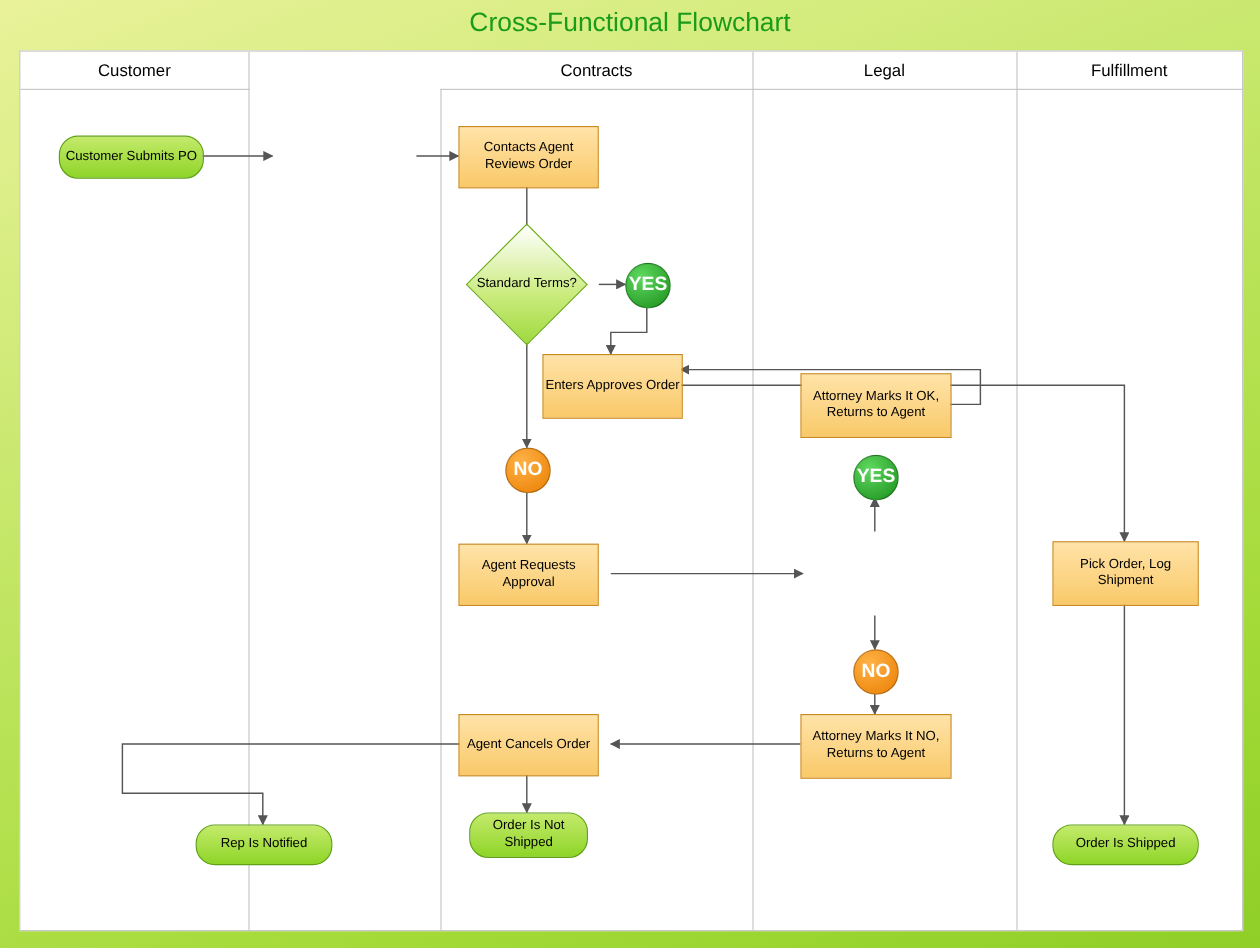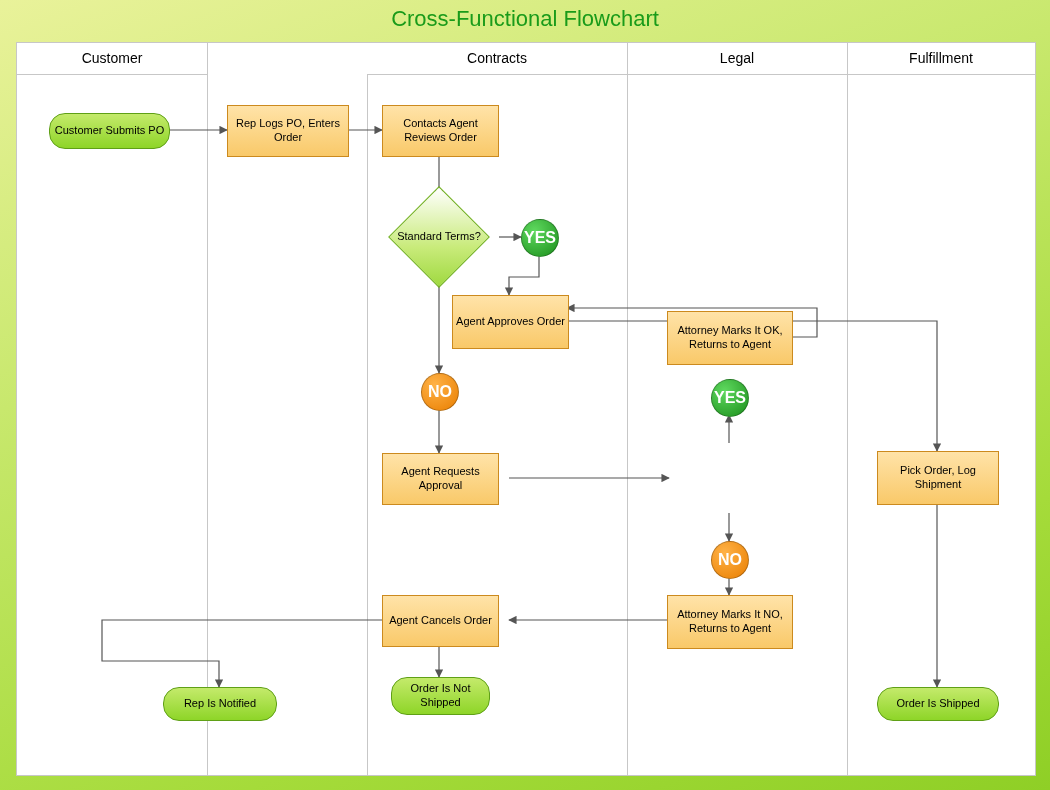--- a/index.html
+++ b/index.html
@@ -73,32 +73,31 @@
         <path d="M650,577 L492,577"></path>
         <path d="M550,278 L920,278 L920,408"></path>
         <path d="M920,460 L920,644"></path>
         <path d="M422,602 L422,634"></path>
         <path d="M366,577 L85,577 L85,618 L202,618 L202,644"></path>
       </g>
     </svg>
 
     <div class="pill" style="left:32px;top:70px;width:119px;height:34px">Customer Submits PO</div>
 
-    <div class="box" style="left:210px;top:62px;width:120px;height:50px">Rep Logs PO, Enters Order</div>
 
     <div class="box" style="left:365px;top:62px;width:115px;height:50px">Contacts Agent Reviews Order</div>
 
     <div class="dia" style="left:362px;top:155px;width:120px;height:78px">
       <div class="rot" style="width:70px;height:70px"></div>
       <div class="lbl">Standard Terms?</div>
     </div>
 
     <div class="circ yes" style="left:504px;top:176px">YES</div>
 
-    <div class="box" style="left:435px;top:252px;width:115px;height:52px">Agent Approves Order</div>
+    <div class="box" style="left:435px;top:252px;width:115px;height:52px">Enters Approves Order</div>
 
     <div class="circ no" style="left:404px;top:330px">NO</div>
 
     <div class="box" style="left:365px;top:410px;width:115px;height:50px">Agent Requests Approval</div>
 
     <div class="box" style="left:365px;top:552px;width:115px;height:50px">Agent Cancels Order</div>
 
     <div class="pill" style="left:374px;top:634px;width:97px;height:36px">Order Is Not Shipped</div>
 
     <div class="box" style="left:650px;top:268px;width:124px;height:52px">Attorney Marks It OK, Returns to Agent</div>

